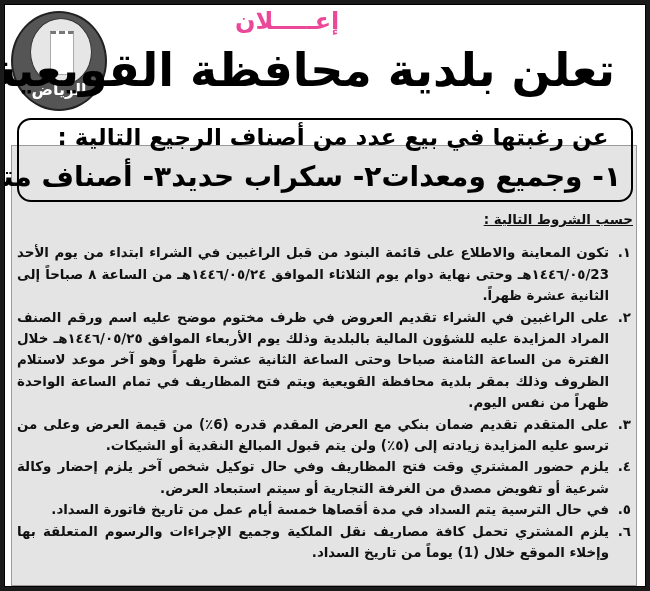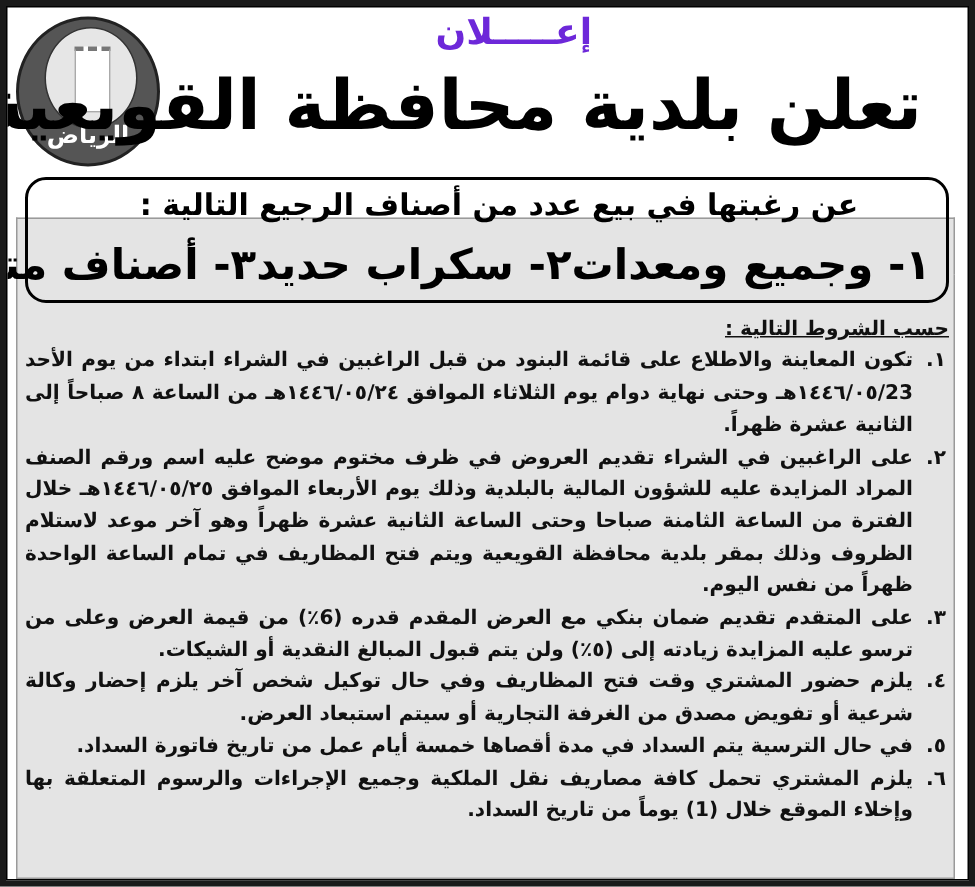--- a/index.html
+++ b/index.html
@@ -32,45 +32,45 @@
     .logo-tower {
       position: absolute; left: 19px; top: 12px; width: 22px; height: 40px;
       background: #fff; border: 1px solid #aaa; border-top: 3px dashed #777;
     }
     .logo-text {
       position: absolute; left: 0; right: 0; bottom: 10px; text-align: center;
       color: #fff; font-weight: bold; font-size: 16px; direction: rtl;
     }
     .announce {
       position: absolute; left: 230px; width: 160px; top: 2px;
-      text-align: right; font-size: 24px; font-weight: bold; color: #6d28d9;
+      text-align: left; font-size: 24px; font-weight: bold; color: #ec4899;
     }
     .headline {
       position: absolute; left: 120px; width: 490px; top: 38px;
       text-align: center; font-size: 46px; font-weight: bold; color: #000;
       letter-spacing: -1px; white-space: nowrap;
     }
     .offer-box {
       position: absolute; left: 12px; top: 113px; width: 612px; height: 80px;
       border: 2px solid #000; border-radius: 14px; background: transparent;
     }
     .offer-line {
       position: absolute; left: 16px; right: 0; top: 4px; text-align: center;
-      font-size: 20px; font-weight: bold;
+      font-size: 23px; font-weight: bold;
     }
     .categories {
       position: absolute; left: 10px; right: 10px; top: 40px;
       display: flex; justify-content: space-between; direction: rtl;
       font-size: 28px; font-weight: bold; white-space: nowrap;
     }
     .conditions {
       position: absolute; left: 12px; right: 12px; top: 204px;
       font-size: 13.4px; font-weight: bold; line-height: 21.4px; color: #111;
     }
-    .cond-title { text-decoration: underline; margin-bottom: 0; }
+    .cond-title { text-decoration: underline; margin-bottom: 12px; }
     .cond-item { display: flex; }
     .cond-num { width: 22px; flex: none; padding-right: 2px; }
     .cond-text { flex: 1; text-align: justify; }
   </style>
 </head>
 <body>
 
 <div class="page">
   <div class="gray-strip"></div>
   <div class="gray-panel"></div>

